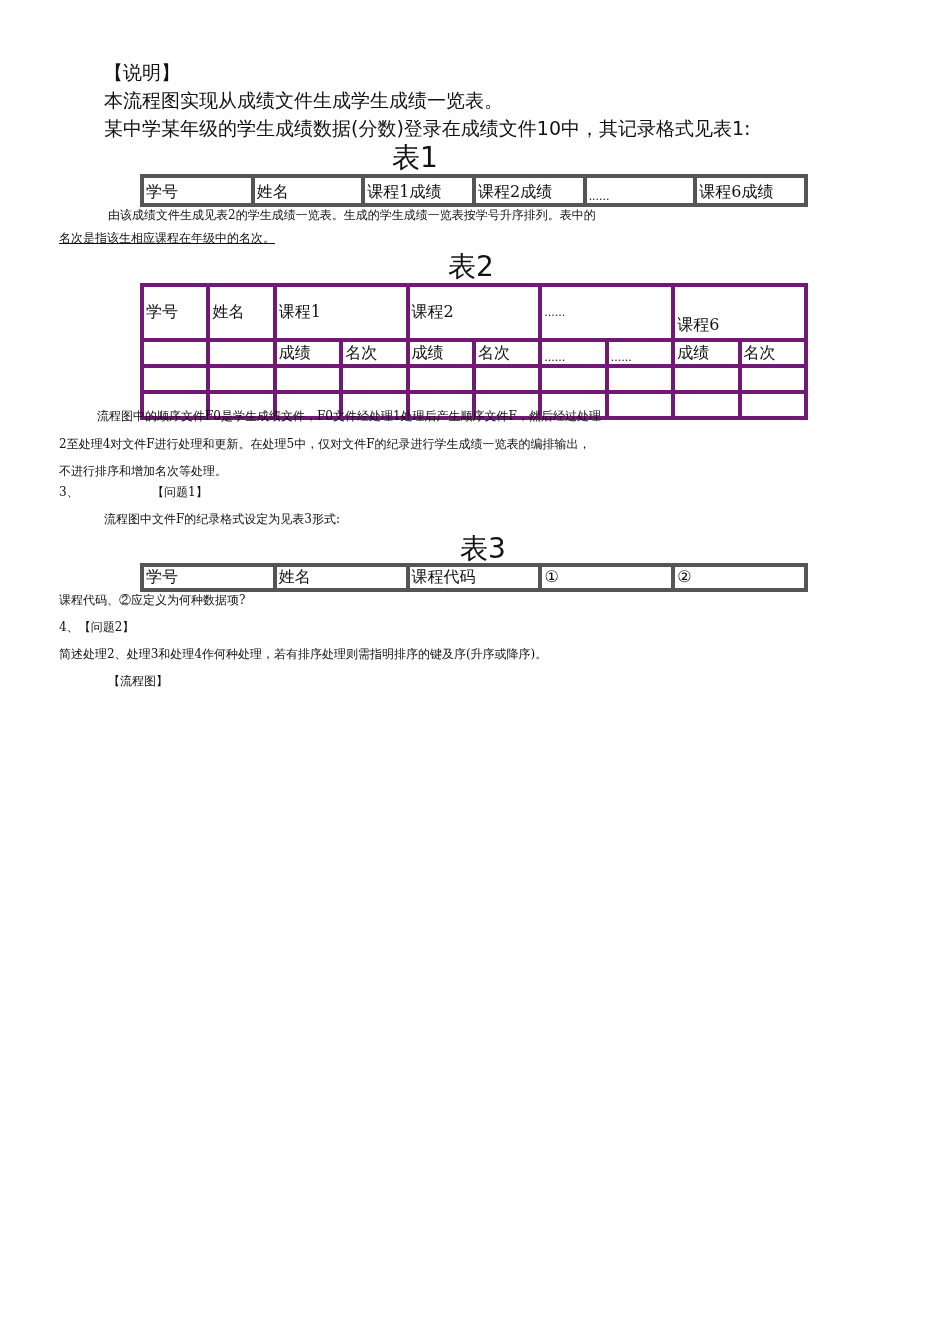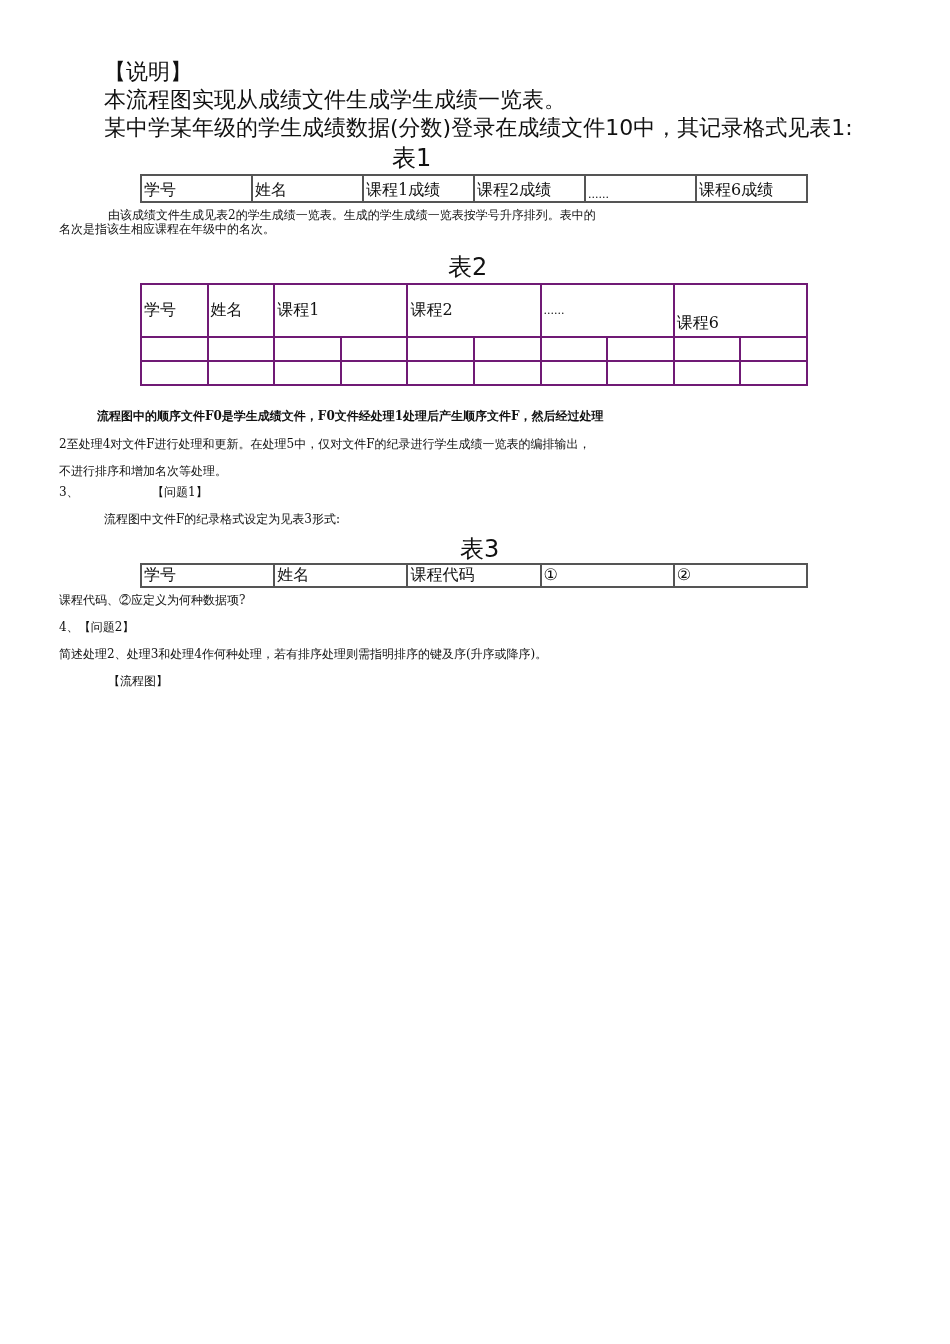--- a/index.html
+++ b/index.html
@@ -1,22 +1,22 @@
 <!DOCTYPE html>
 <html><head>
 <meta charset="utf-8">
 <style>
   html, body { margin: 0; padding: 0; background: #ffffff; }
   body { width: 950px; height: 1344px; position: relative; overflow: hidden;
          font-family: "DejaVu Sans", "Liberation Sans", sans-serif; color: #111; }
-  .line { position: absolute; white-space: nowrap; font-size: 22px; line-height: 22px; }
+  .line { position: absolute; white-space: nowrap; font-size: 19px; line-height: 22px; }
   .serif { font-family: "DejaVu Serif", "Liberation Serif", serif; font-size: 12px; }
-  .caption { position: absolute; font-size: 24px; line-height: 24px; }
+  .caption { position: absolute; font-size: 28px; line-height: 24px; }
   table { position: absolute; border-collapse: collapse; table-layout: fixed; }
-  td { border: 2px solid #701a75; padding: 0 2px; font-family: "DejaVu Serif", "Liberation Serif", serif;
+  td { border: 4px solid #701a75; padding: 0 2px; font-family: "DejaVu Serif", "Liberation Serif", serif;
        font-size: 16px; vertical-align: bottom; white-space: nowrap; overflow: hidden; color: #111; }
   #t1 td, #t3 td { border-color: #555; }
   #t1 { left: 140px; top: 174px; width: 668px; }
   #t1 td { height: 25px; }
   #t2 { left: 140px; top: 283px; width: 668px; }
   #t2 td { height: 22px; }
   #t2 tr.h td { height: 49px; vertical-align: middle; }
   #t3 { left: 140px; top: 563px; width: 668px; }
   #t3 td { height: 21px; }
   .top { vertical-align: top !important; }
@@ -36,32 +36,44 @@
     <td>姓名</td>
     <td>课程1成绩</td>
     <td>课程2成绩</td>
     <td style="font-size:11px;">......</td>
     <td>课程6成绩</td>
   </tr>
 </tbody>
   </table>
 
 <div class="line serif" style="left:108px;top:204px;">由该成绩文件生成见表2的学生成绩一览表。生成的学生成绩一览表按学号升序排列。表中的</div>
-<div class="line serif" style="left:59px;top:218px;">名次是指该生相应课程在年级中的名次。</div>
+<div class="line serif" style="left:59px;top:227px;text-decoration:underline;">名次是指该生相应课程在年级中的名次。</div>
 
 <div class="caption" style="left:448px;top:255px;">表2</div>
 <table id="t2">
   <tbody>
       <tr class="h">
     <td>学号</td>
     <td>姓名</td>
     <td colspan="2">课程1</td>
     <td colspan="2">课程2</td>
     <td colspan="2" style="font-size:11px;">......</td>
     <td colspan="2" style="vertical-align:bottom;padding-bottom:2px;">课程6</td>
+  </tr>
+  <tr>
+    <td></td>
+    <td></td>
+    <td>成绩</td>
+    <td>名次</td>
+    <td>成绩</td>
+    <td>名次</td>
+    <td style="font-size:11px;">......</td>
+    <td style="font-size:11px;">......</td>
+    <td>成绩</td>
+    <td>名次</td>
   </tr>
   <tr>
     <td></td>
     <td></td>
     <td></td>
     <td></td>
     <td></td>
     <td></td>
     <td></td>
     <td></td>
@@ -76,21 +88,21 @@
     <td></td>
     <td></td>
     <td></td>
     <td></td>
     <td></td>
     <td></td>
   </tr>
 </tbody>
   </table>
 
-<div class="line serif" style="left:97px;top:405px;font-weight:bold;">流程图中的顺序文件F0是学生成绩文件，F0文件经处理1处理后产生顺序文件F，然后经过处理</div>
+<div class="line serif" style="left:97px;top:405px;">流程图中的顺序文件F0是学生成绩文件，F0文件经处理1处理后产生顺序文件F，然后经过处理</div>
 <div class="line serif" style="left:59px;top:433px;">2至处理4对文件F进行处理和更新。在处理5中，仅对文件F的纪录进行学生成绩一览表的编排输出，</div>
 <div class="line serif" style="left:59px;top:460px;">不进行排序和增加名次等处理。</div>
 
 <div class="line serif" style="left:59px;top:481px;">3、</div>
 <div class="line serif" style="left:152px;top:481px;">【问题1】</div>
 <div class="line serif" style="left:104px;top:508px;">流程图中文件F的纪录格式设定为见表3形式:</div>
 
 <div class="caption" style="left:460px;top:537px;">表3</div>
 <table id="t3">
   <tbody>

